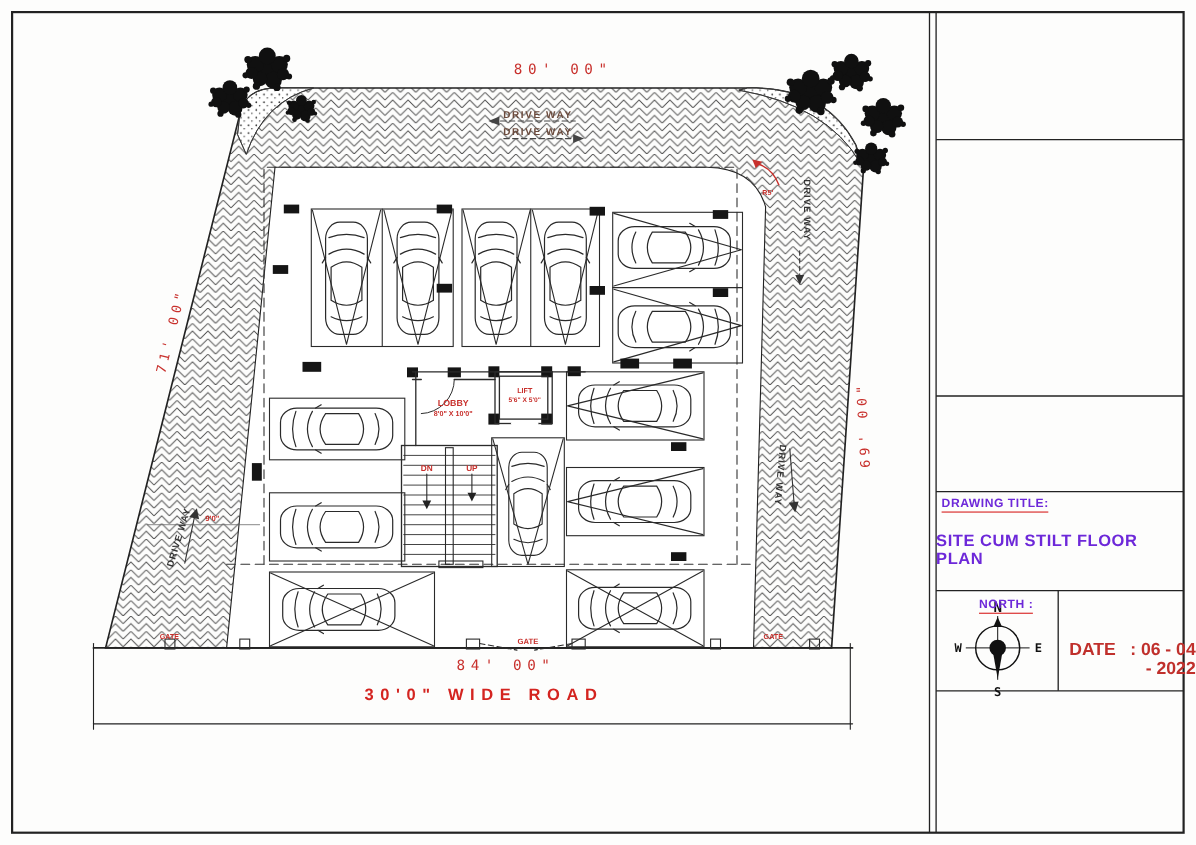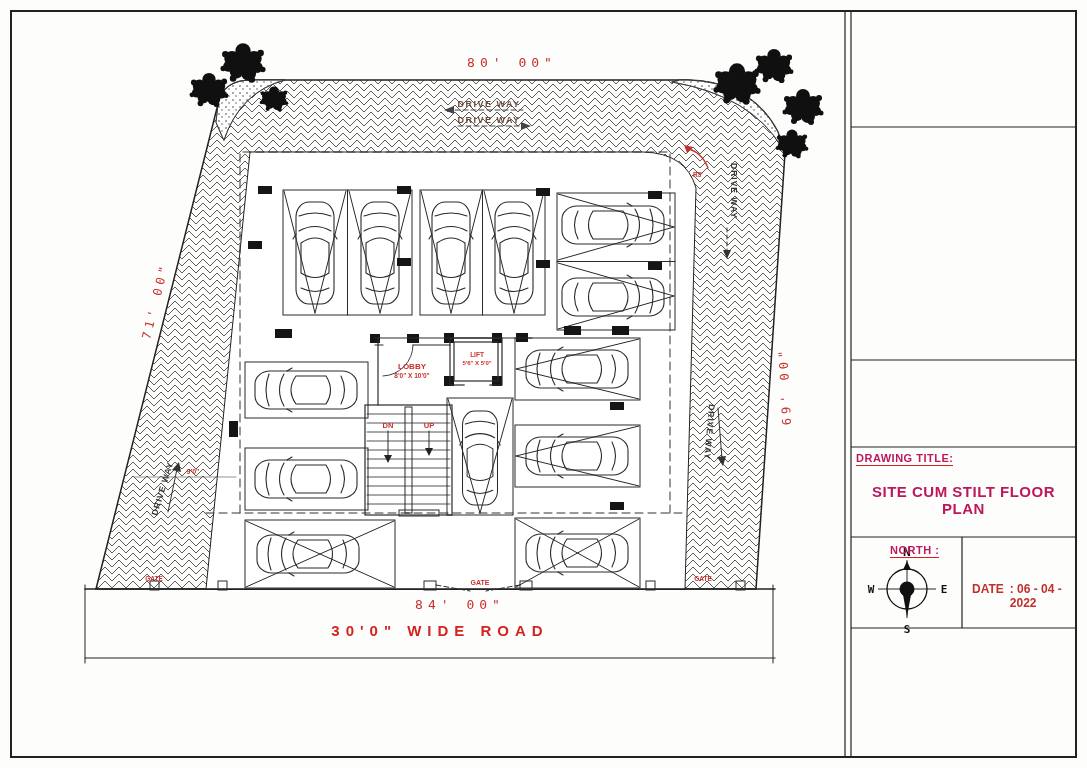--- a/index.html
+++ b/index.html
@@ -1,22 +1,22 @@
 <!DOCTYPE html>
 <html><head>
 <meta charset="utf-8">
 <style>
   html,body{margin:0;padding:0;background:#ffffff;}
   body{width:1087px;height:768px;overflow:hidden;font-family:"Liberation Sans",sans-serif;}
   .page{position:relative;width:1087px;height:768px;background:#fdfdfc;}
   svg{position:absolute;left:0;top:0;}
-  .tb-text{position:absolute;color:#be185d;font-weight:bold;}
+  .tb-text{position:absolute;color:#6d28d9;font-weight:bold;}
   .tb-label{font-size:11px;letter-spacing:.5px;border-bottom:1.5px solid #d8201f;padding-bottom:1px;display:inline-block;}
-  .tb-title{left:851px;top:483px;width:225px;text-align:center;font-size:15px;letter-spacing:.5px;}
-  .tb-date{left:972px;top:582px;font-size:12px;font-weight:bold;color:#c0302c;display:flex;gap:6px;}
+  .tb-title{left:851px;top:483px;width:225px;text-align:left;font-size:15px;letter-spacing:.5px;}
+  .tb-date{left:972px;top:582px;font-size:16px;font-weight:bold;color:#c0302c;display:flex;gap:6px;text-align:right;}
   text{font-family:"DejaVu Sans Mono",monospace;}
   .lbl{font-family:"Liberation Sans",sans-serif;}
 </style>
 </head>
 <body>
 
 <div class="page">
 <svg width="1087" height="768" viewBox="0 0 1087 768">
   <defs>
     <pattern id="herr" width="14" height="14" patternUnits="userSpaceOnUse">

